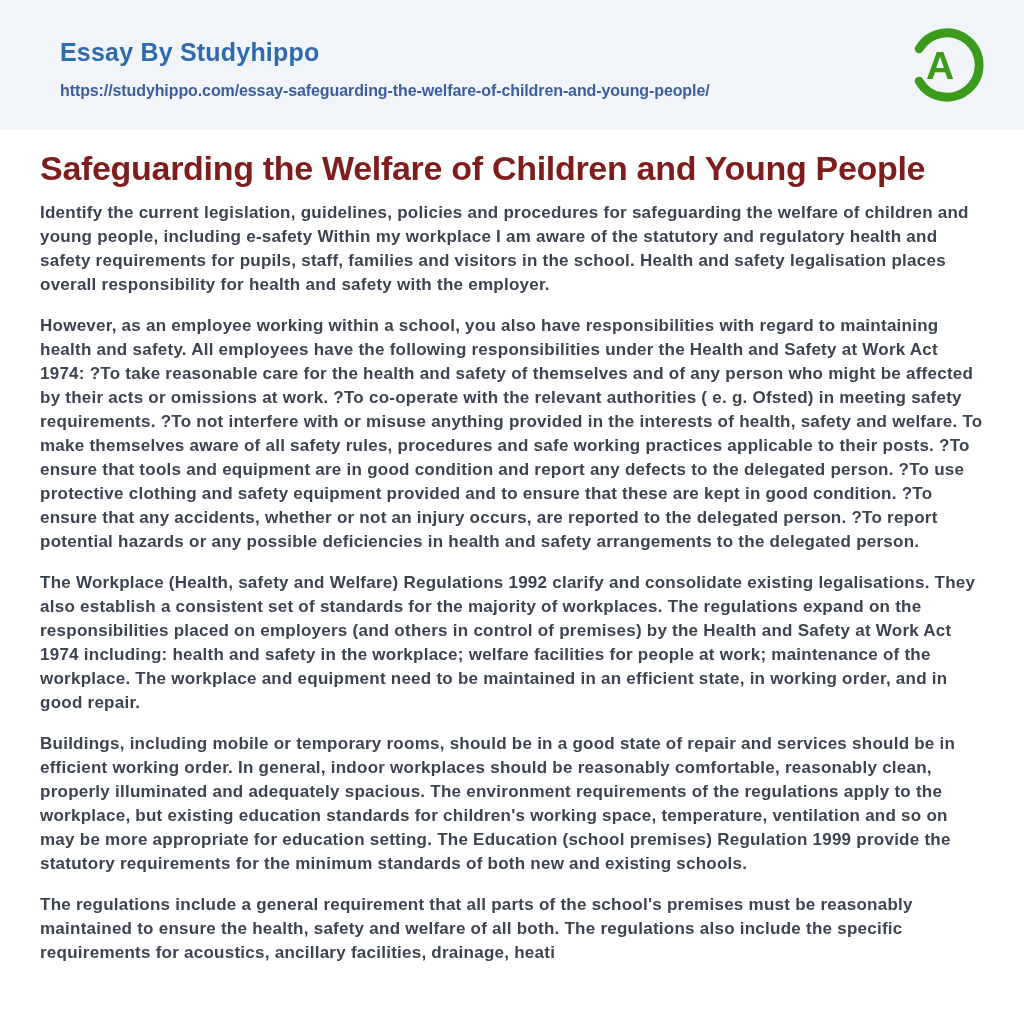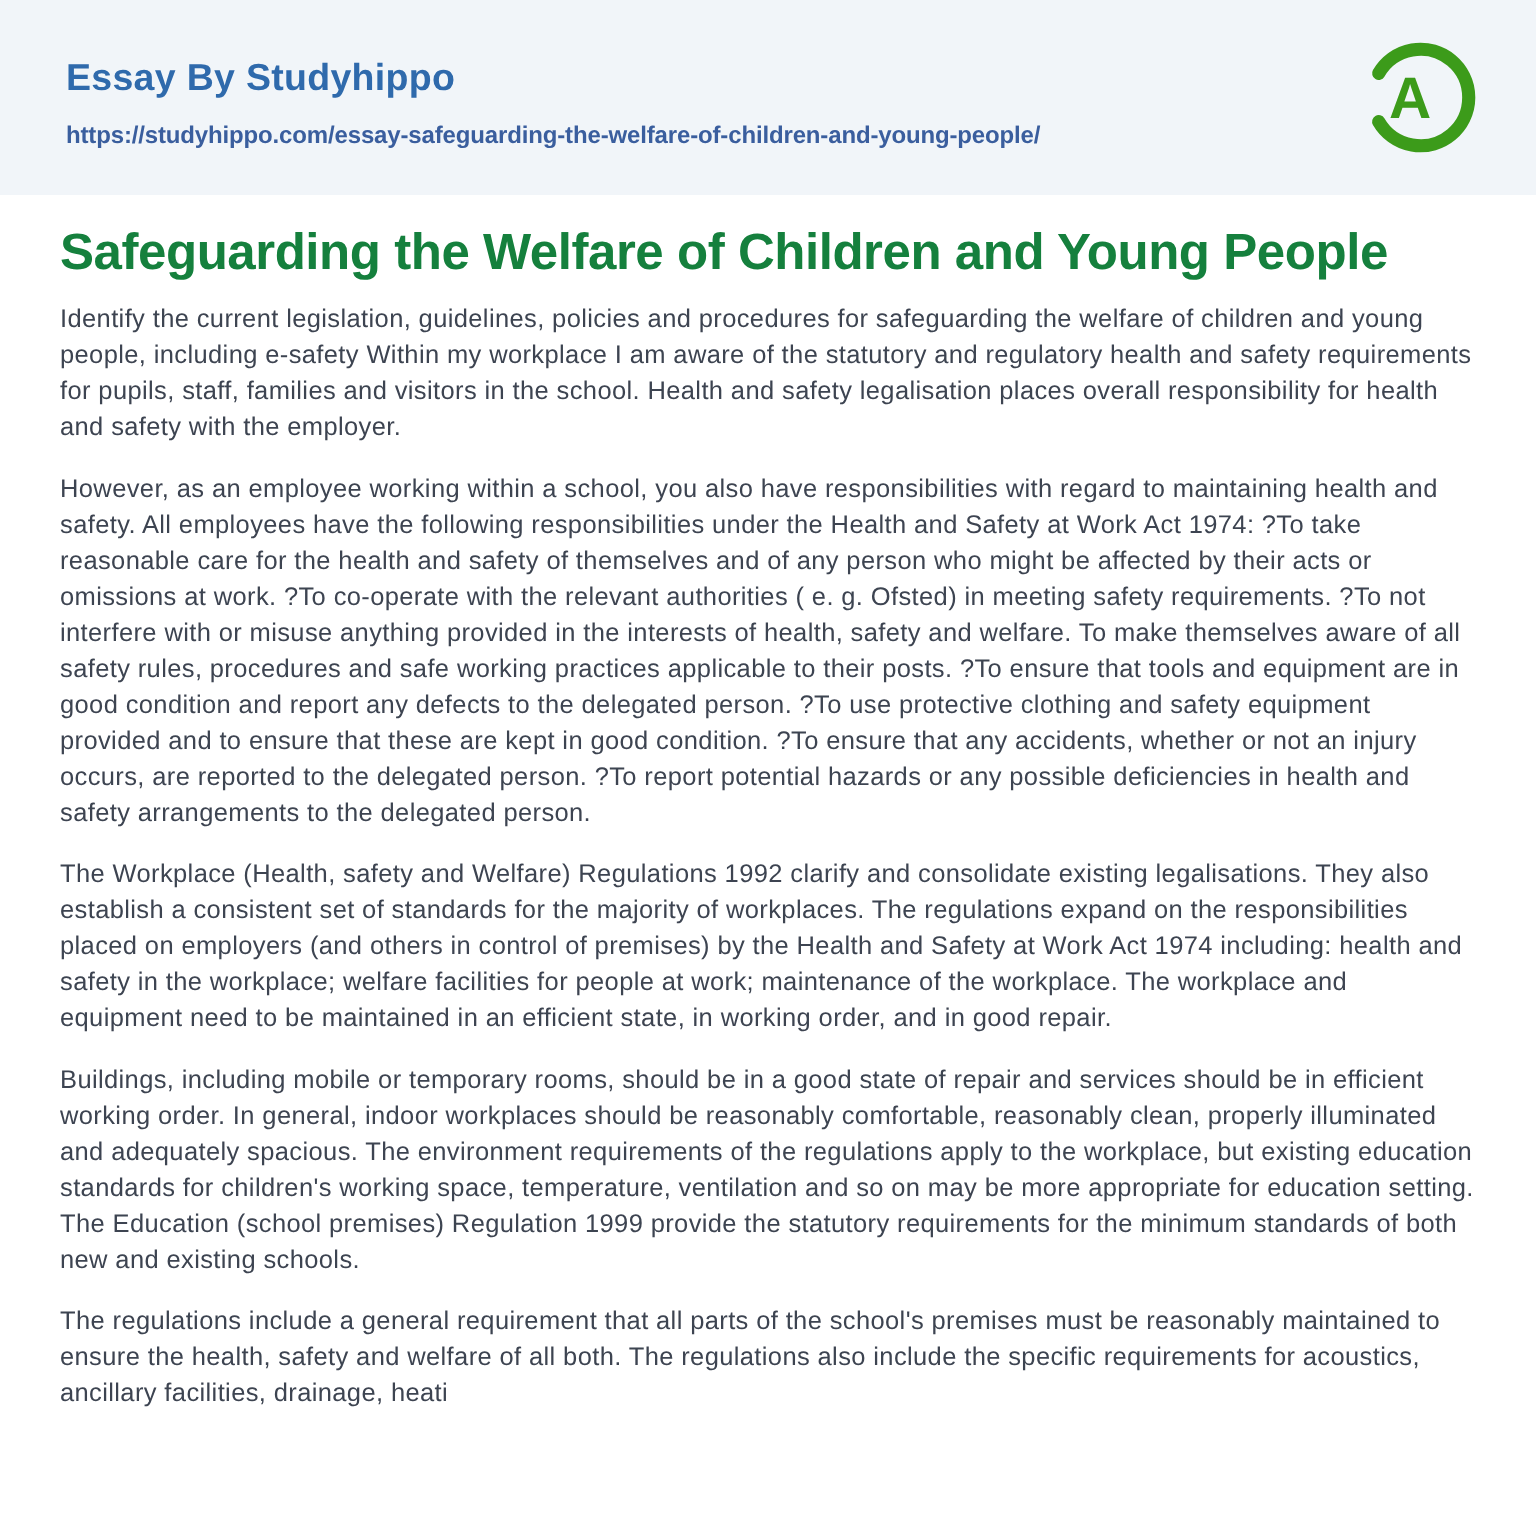--- a/index.html
+++ b/index.html
@@ -15,21 +15,21 @@
     overflow: hidden;
   }
 
   
   .header {
     height: 130px;
     background: #f1f5f9;
     display: flex;
     align-items: center;
     justify-content: space-between;
-    padding: 0 38px 0 44px;
+    padding: 0 38px 0 60px;
   }
   .header-text { margin-top: 8px; }
   .site-title {
     font-size: 25px;
     font-weight: 700;
     color: #2f6aac;
     letter-spacing: 0.2px;
   }
   .source-url {
     margin-top: 15px;
@@ -39,30 +39,31 @@
     letter-spacing: -0.1px;
   }
   .logo { width: 78px; height: 78px; flex: 0 0 auto; }
 
   
   .article { padding: 22px 40px 0 40px; }
   .article-title {
     font-size: 34px;
     line-height: 33px;
     font-weight: 800;
-    color: #15803d;
+    color: #7f1d1d;
     letter-spacing: -0.3px;
     margin-bottom: 16px;
   }
   .article p {
     font-size: 17px;
     line-height: 24px;
     letter-spacing: 0.25px;
     color: #3d4451;
     margin-bottom: 17px;
+    font-weight: bold;
   }
 </style>
 </head>
 <body>
 
 <div class="page">
 
   <div class="header">
     <div class="header-text">
       <div class="site-title">Essay By Studyhippo</div>

